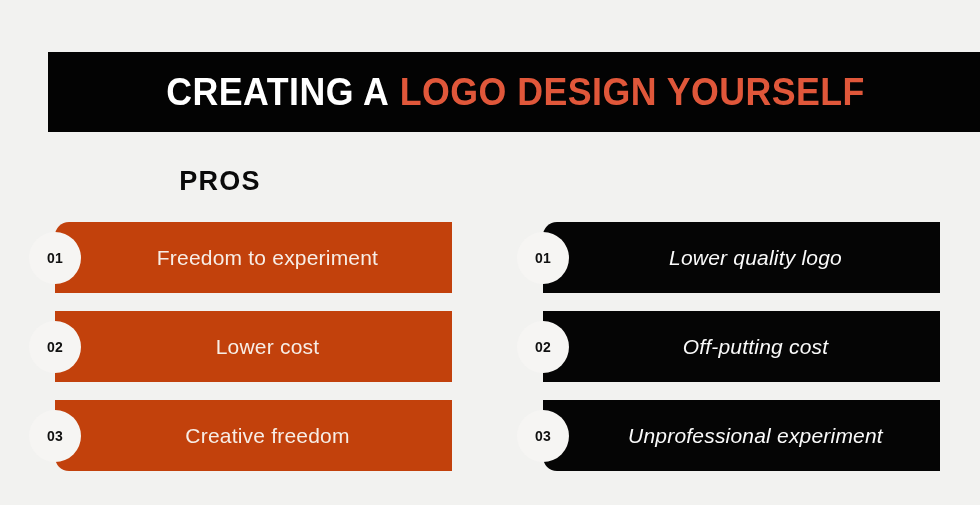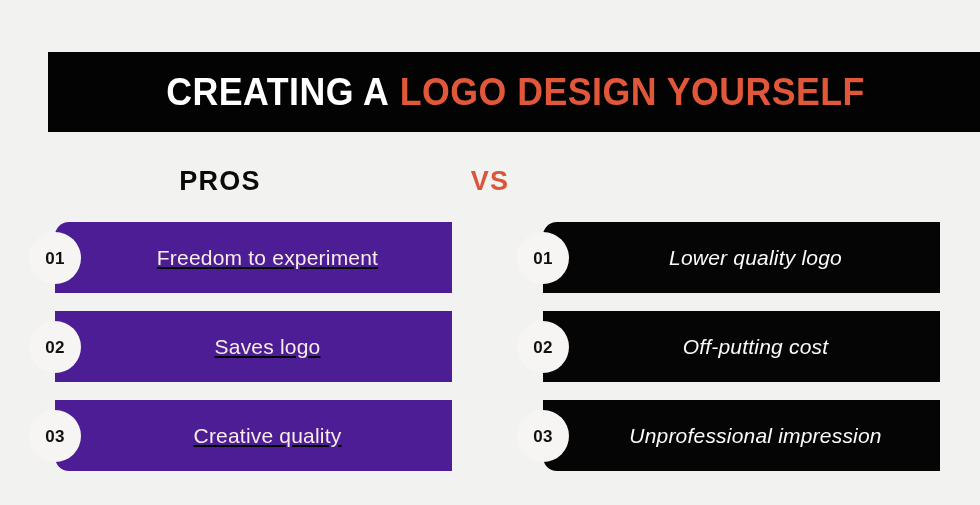--- a/index.html
+++ b/index.html
@@ -93,21 +93,21 @@
   .bar {
     position: absolute;
     left: 0;
     top: 0;
     right: 0;
     height: 71px;
     display: flex;
     align-items: center;
     justify-content: center;
   }
-  .column-pros .bar { background: #4c1d95; text-decoration: underline; }
+  .column-pros .bar { background: #c2410c; }
   .column-cons .bar { background: #050505; font-style: italic; }
 
   
   .bar-row:first-child .bar { border-top-left-radius: 14px; }
   .bar-row:last-child  .bar { border-bottom-left-radius: 14px; }
 
   .bar-label {
     font-size: 21px;
     font-weight: normal;
     letter-spacing: 0.2px;
@@ -129,63 +129,62 @@
     border-radius: 50%;
     background: #F6F5F3;
     display: flex;
     align-items: center;
     justify-content: center;
     z-index: 2;
   }
   .num-badge-text {
     font-family: "Liberation Sans Narrow", "Liberation Sans", "DejaVu Sans", sans-serif;
     font-weight: bold;
-    font-size: 17px;
+    font-size: 14px;
     letter-spacing: 0.3px;
     color: #101010;
     line-height: 1;
   }
 </style>
 </head>
 <body>
 
 <div class="infographic">
 
   <div class="title-banner">
     <div class="title-text"><span class="title-white">CREATING A</span><span class="title-white">&nbsp;</span><span class="title-accent">LOGO DESIGN YOURSELF</span></div>
   </div>
 
   <div class="headers">
     <div class="col-header col-header-pros">PROS</div>
-    <div class="col-header col-header-vs">VS</div>
   </div>
 
   <div class="column column-pros">
 
     <div class="bar-row">
       <div class="bar">
         <span class="bar-label">Freedom to experiment</span>
       </div>
       <div class="num-badge">
         <span class="num-badge-text">01</span>
       </div>
     </div>
 
     <div class="bar-row">
       <div class="bar">
-        <span class="bar-label">Saves logo</span>
+        <span class="bar-label">Lower cost</span>
       </div>
       <div class="num-badge">
         <span class="num-badge-text">02</span>
       </div>
     </div>
 
     <div class="bar-row">
       <div class="bar">
-        <span class="bar-label">Creative quality</span>
+        <span class="bar-label">Creative freedom</span>
       </div>
       <div class="num-badge">
         <span class="num-badge-text">03</span>
       </div>
     </div>
 
   </div>
 
   <div class="column column-cons">
 
@@ -202,21 +201,21 @@
       <div class="bar">
         <span class="bar-label">Off-putting cost</span>
       </div>
       <div class="num-badge">
         <span class="num-badge-text">02</span>
       </div>
     </div>
 
     <div class="bar-row">
       <div class="bar">
-        <span class="bar-label">Unprofessional impression</span>
+        <span class="bar-label">Unprofessional experiment</span>
       </div>
       <div class="num-badge">
         <span class="num-badge-text">03</span>
       </div>
     </div>
 
   </div>
 
 </div>
 

